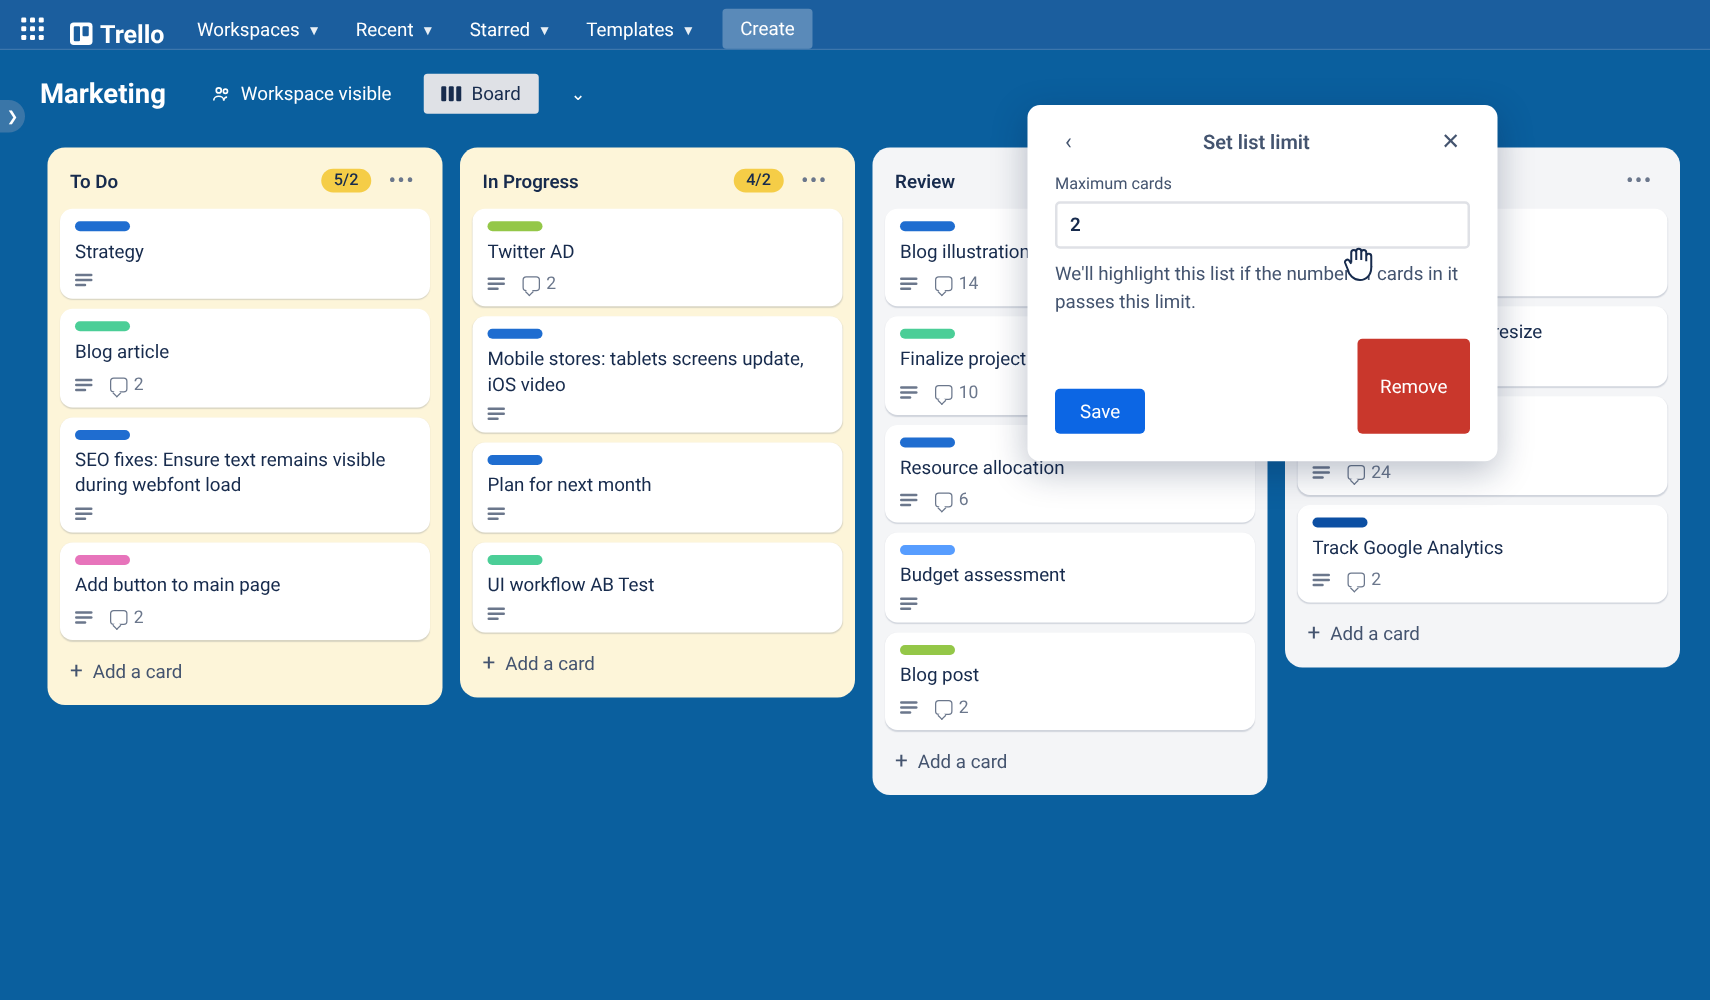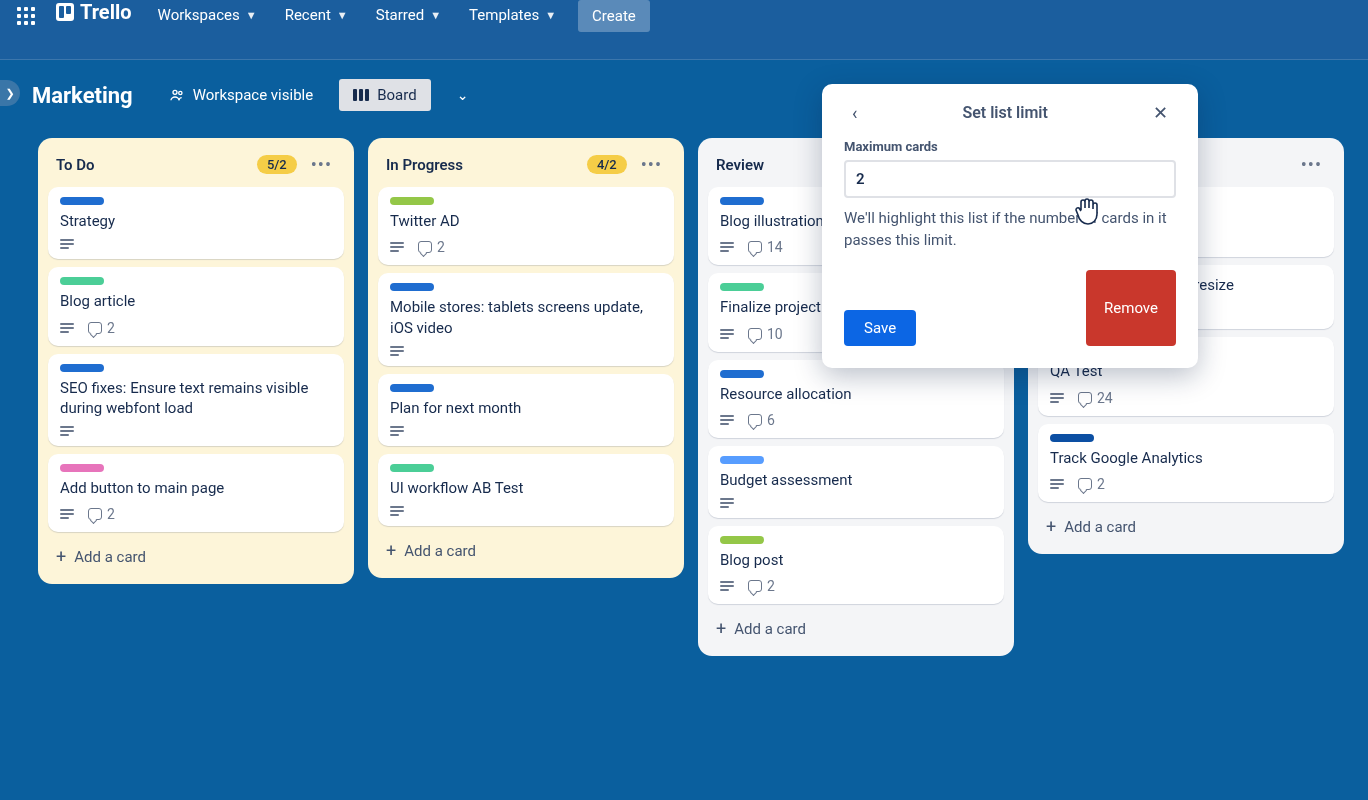--- a/index.html
+++ b/index.html
@@ -1,19 +1,19 @@
 <!DOCTYPE html>
 <html><head>
 <meta charset="utf-8">
 <style>
   * { box-sizing: border-box; margin: 0; padding: 0; font-family: -apple-system, BlinkMacSystemFont, "Segoe UI", Roboto, sans-serif; }
   body { background: #0a5f9e; width: 1368px; height: 800px; overflow: hidden; position: relative; }
 
   
-  .topnav { height: 60px; background: #1b5e9e; border-bottom: 1px solid rgba(255,255,255,0.15); display: flex; align-items: flex-start; padding: 0 10px; gap: 4px; }
+  .topnav { height: 40px; background: #1b5e9e; border-bottom: 1px solid rgba(255,255,255,0.15); display: flex; align-items: flex-end; padding: 0 10px; gap: 4px; }
   .apps-icon { width: 32px; height: 32px; display: flex; align-items: center; justify-content: center; cursor: pointer; border-radius: 3px; }
   .dots-grid { width: 18px; height: 18px; display: grid; grid-template-columns: repeat(3,4px); grid-template-rows: repeat(3,4px); gap: 3px; }
   .dots-grid span { background: #fff; width: 4px; height: 4px; border-radius: 1px; }
   .logo { display: flex; align-items: center; gap: 6px; color: #fff; font-weight: 700; font-size: 20px; padding: 0 10px; }
   .logo-icon { width: 18px; height: 18px; background: #fff; border-radius: 3px; position: relative; }
   .logo-icon::before, .logo-icon::after { content:""; position:absolute; background:#1b5e9e; width:5px; border-radius:1px; top:3px; }
   .logo-icon::before { left:3px; height:12px; }
   .logo-icon::after { right:3px; height:8px; }
   .nav-item { color: #fff; padding: 6px 12px; border-radius: 3px; cursor: pointer; display: flex; align-items: center; gap: 6px; font-size: 15px; }
   .chev { font-size: 11px; opacity: 0.9; }
@@ -61,21 +61,21 @@
 
   .add-card { display:flex; align-items:center; gap:8px; color:#44546f; padding:8px; border-radius:8px; cursor:pointer; font-size:15px; margin-top:2px; }
   .plus { font-size:18px; line-height:1; }
 
   
   .popover { position:absolute; top:84px; left:822px; width:376px; background:#fff; border-radius:10px; box-shadow: 0 8px 28px rgba(9,30,66,0.28); padding: 14px 22px 22px 22px; z-index:50; }
   .popover-header { display:flex; align-items:center; justify-content:space-between; margin-bottom:12px; }
   .popover-back { color:#44546f; font-size:18px; cursor:pointer; padding:4px 8px; }
   .popover-title { color:#44546f; font-weight:600; font-size:16px; flex:1; text-align:center; }
   .popover-close { color:#44546f; font-size:18px; cursor:pointer; padding:4px 8px; }
-  .field-label { color:#44546f; font-size:13px; font-weight:700; margin-bottom:6px; display:block; }
+  .field-label { color:#44546f; font-size:13px; font-weight:400; margin-bottom:6px; display:block; }
   .field-input { width:100%; border:2px solid #dfe1e6; border-radius:4px; padding:8px 10px; font-size:15px; color:#172b4d; font-weight:600; margin-bottom:10px; }
   .help-text { color:#44546f; font-size:15px; line-height:1.45; margin-bottom:18px; }
   .popover-actions { display:flex; justify-content:space-between; }
   .btn-primary { background:#0c66e4; color:#fff; border:none; padding:9px 20px; border-radius:4px; font-size:15px; cursor:pointer;margin-top:40px; }
   .btn-danger { background:#c9372c; color:#fff; border:none; padding:9px 18px; border-radius:4px; font-size:15px; cursor:pointer; }
 
   .cursor-hand { position:absolute; top:194px; left:1072px; z-index:60; pointer-events:none; }
 </style>
 </head>
 <body>

